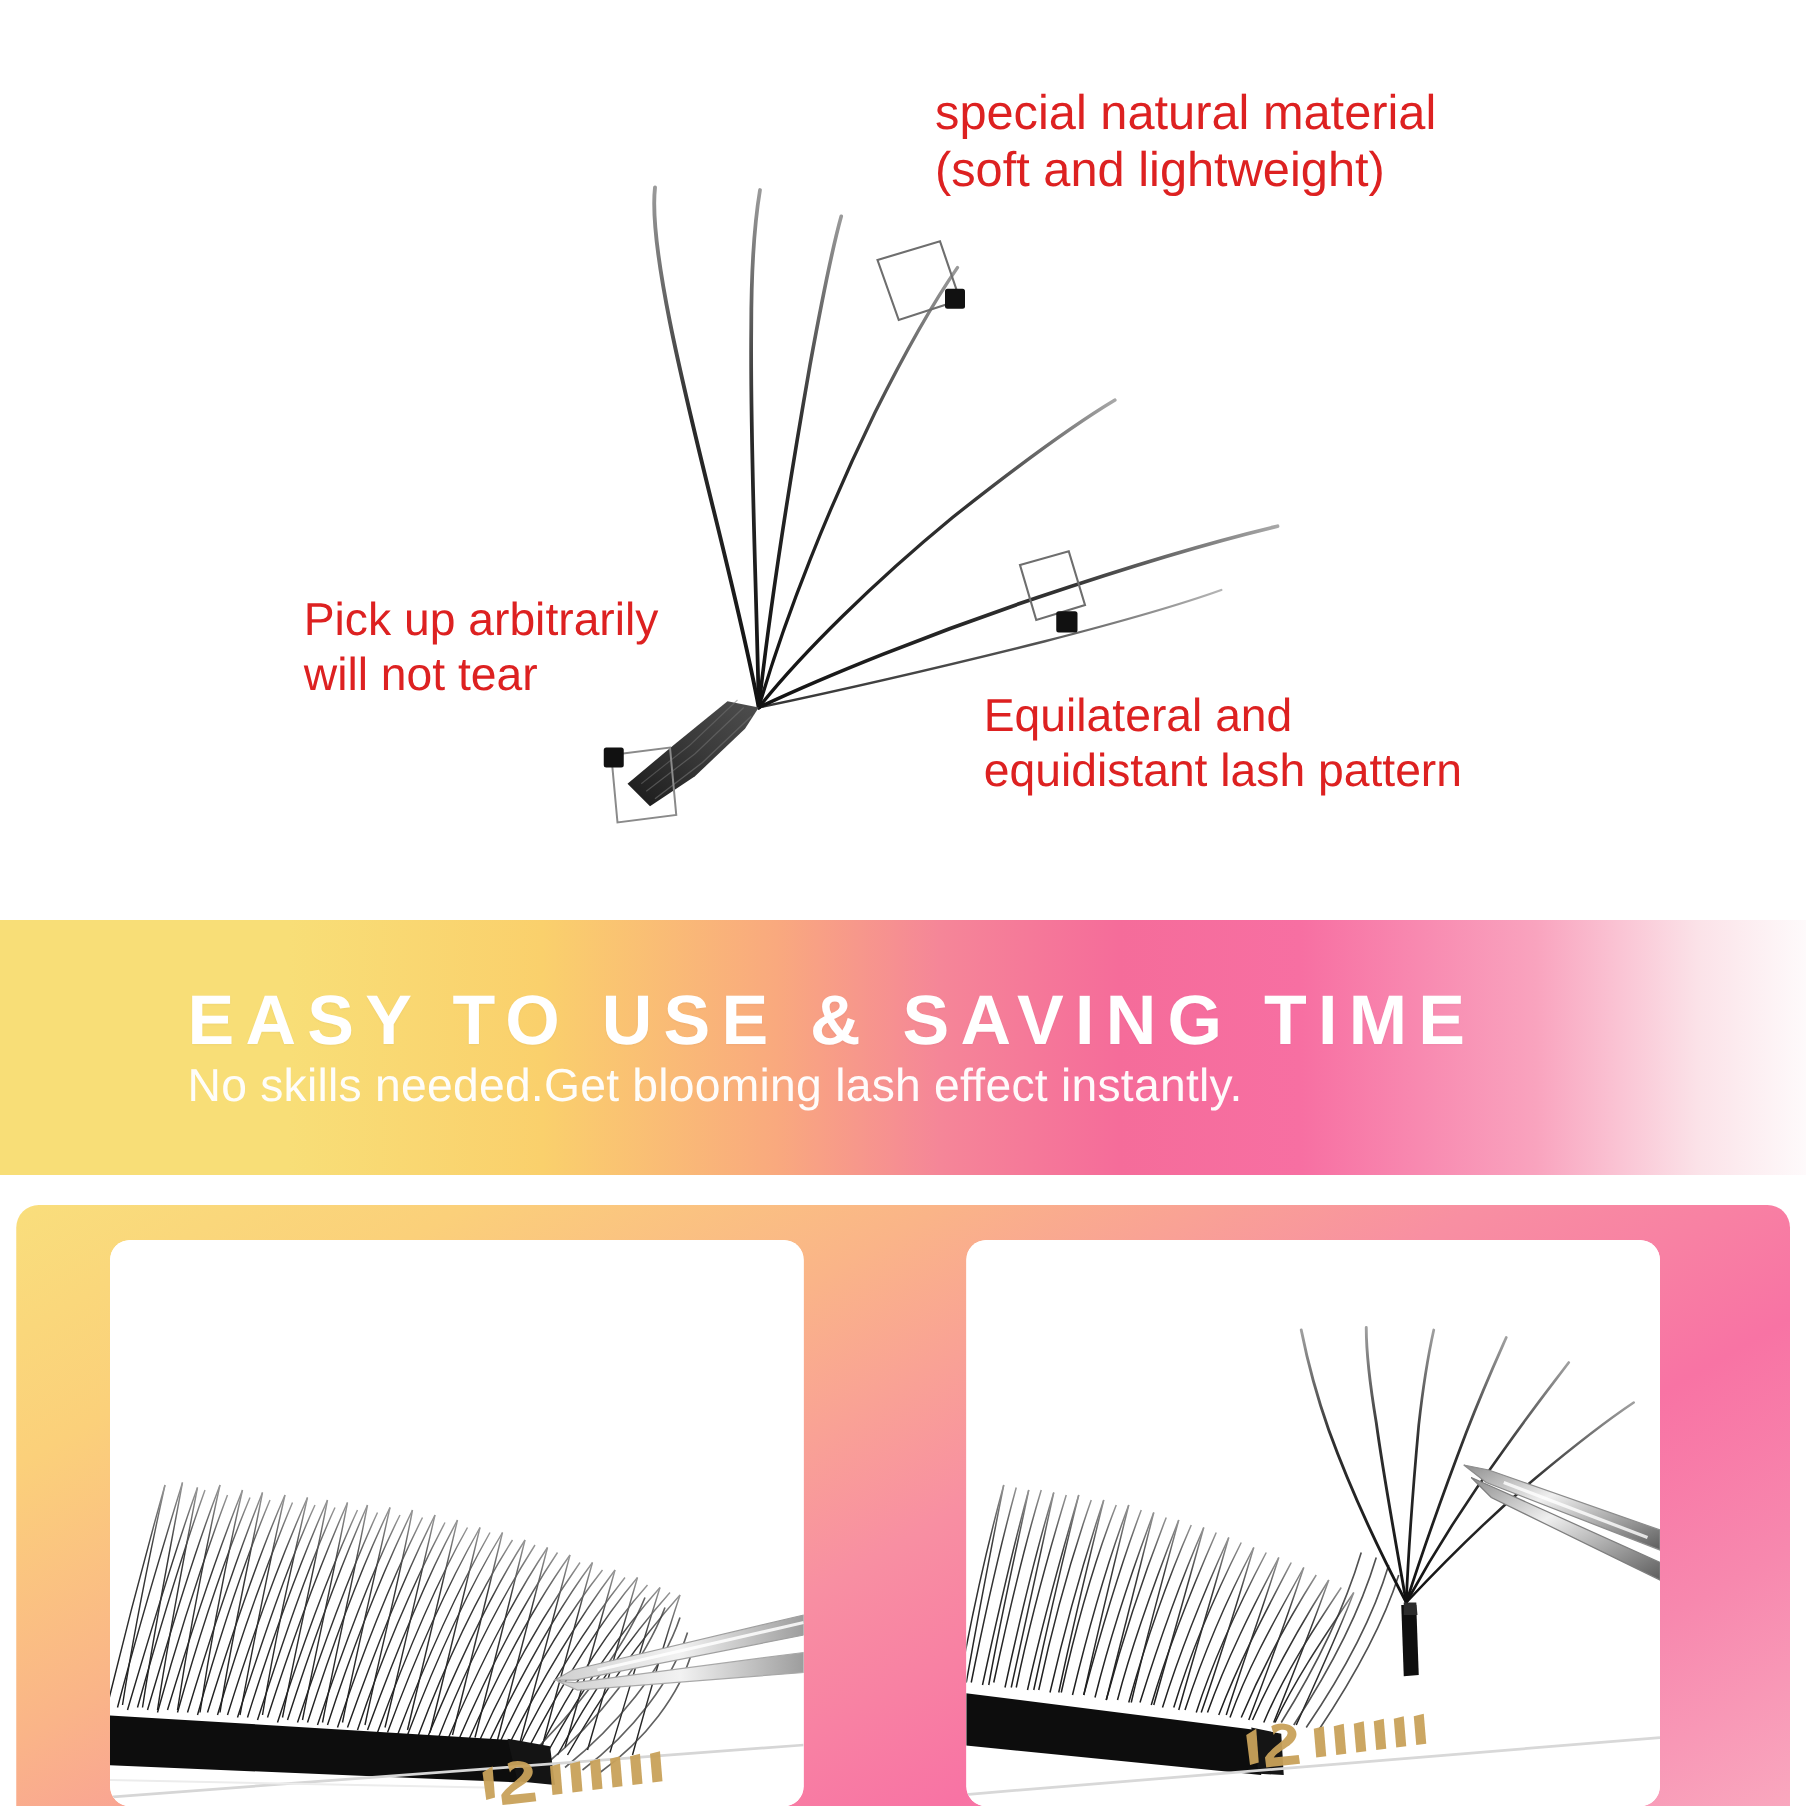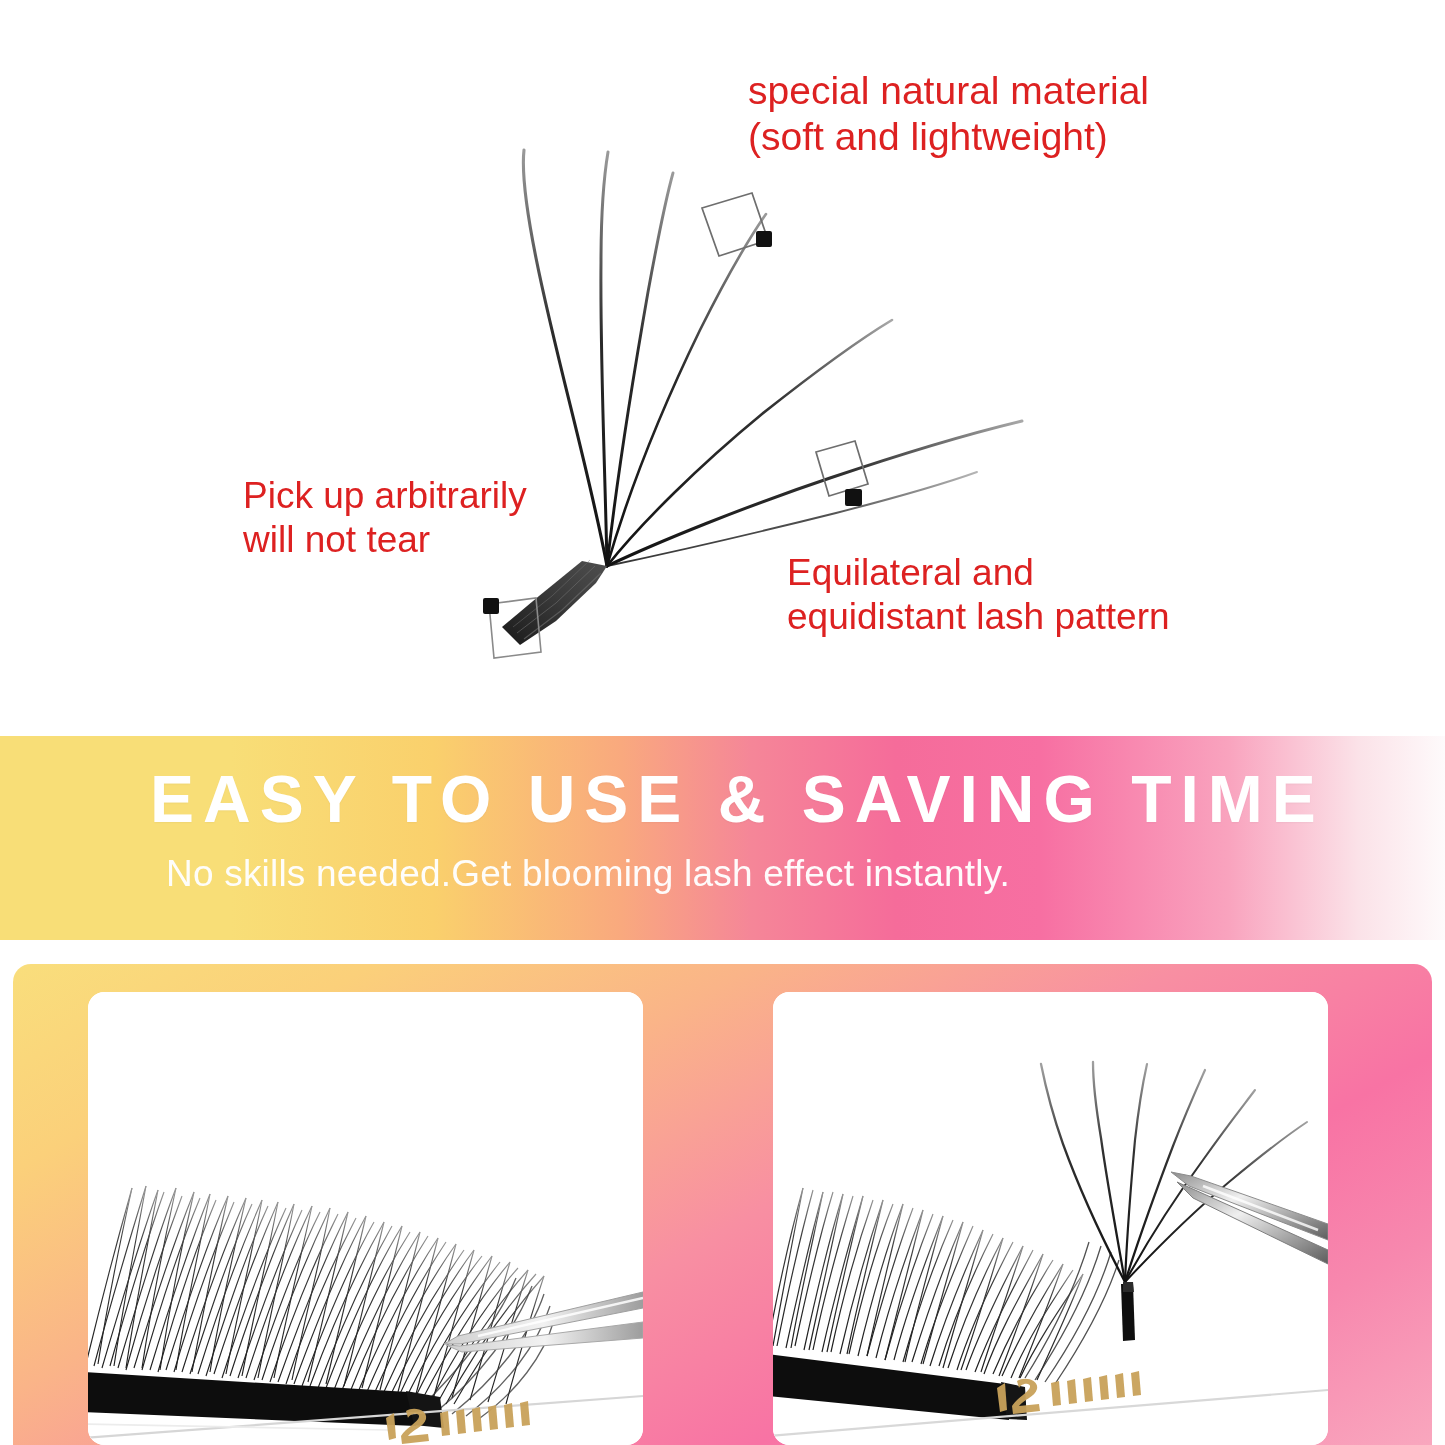--- a/index.html
+++ b/index.html
@@ -53,34 +53,34 @@
        #F9A3BE 85%,
        #FBE2E8 94%,
        #FEFAFB 100%);
     display:flex;flex-direction:column;
     align-items:flex-start;justify-content:center;
     box-sizing:border-box;
     padding-left:150px;
   }
   .banner-title{
     color:#ffffff;
-    font-size:66px;
+    font-size:56px;
     font-weight:700;
     letter-spacing:9px;
     line-height:1.02;
     margin:0 1px 6px 0;
     text-shadow:0 1px 2px rgba(0,0,0,0.04);
   }
   .banner-sub{
     color:#ffffff;
     font-size:37px;
     font-weight:400;
     letter-spacing:0.2px;
     line-height:1.05;
-    margin:16px;
+    margin:0;
     opacity:0.97;
     text-align:right;
   }
 
   
   .photos{
     position:absolute;left:0;top:964px;width:1445px;height:481px;
   }
   .photo-frame{
     position:absolute;left:13px;top:0;width:1419px;height:481px;

